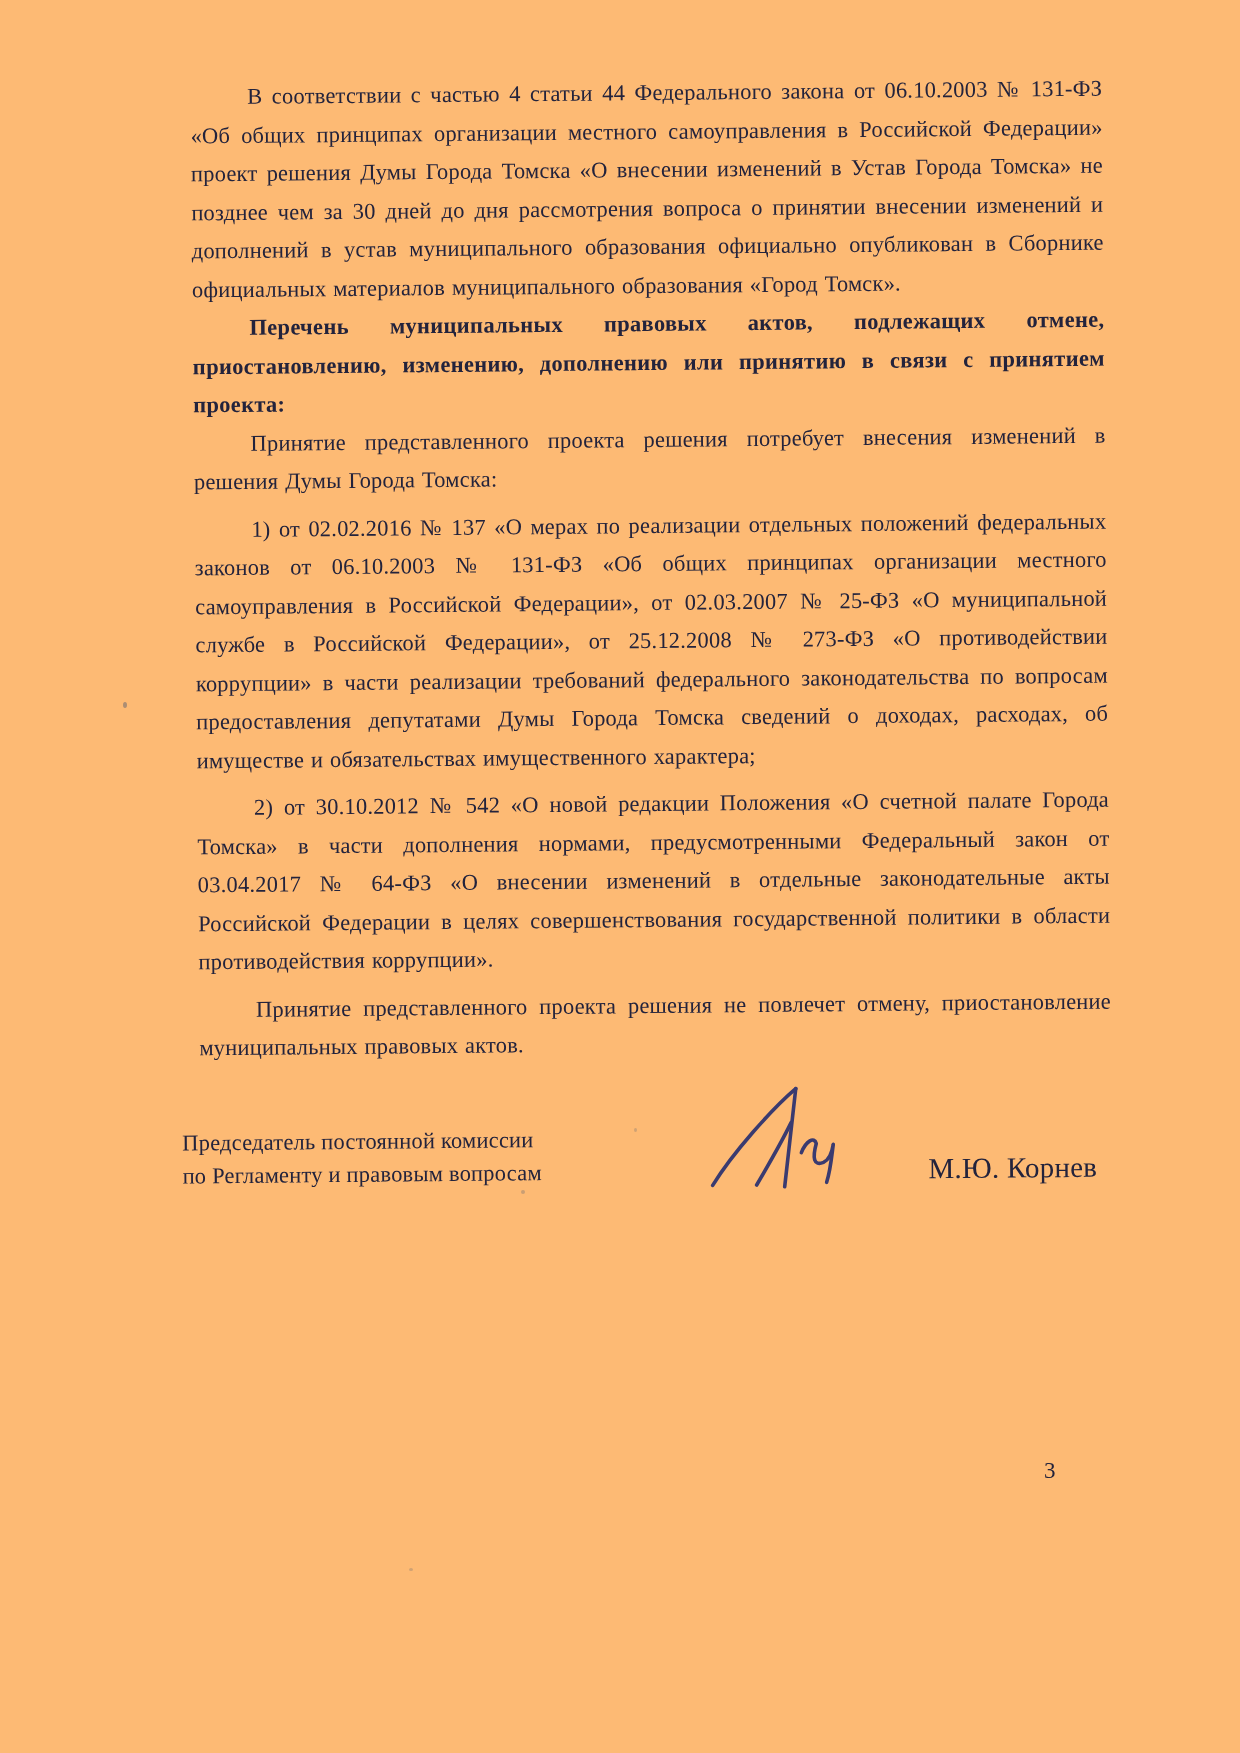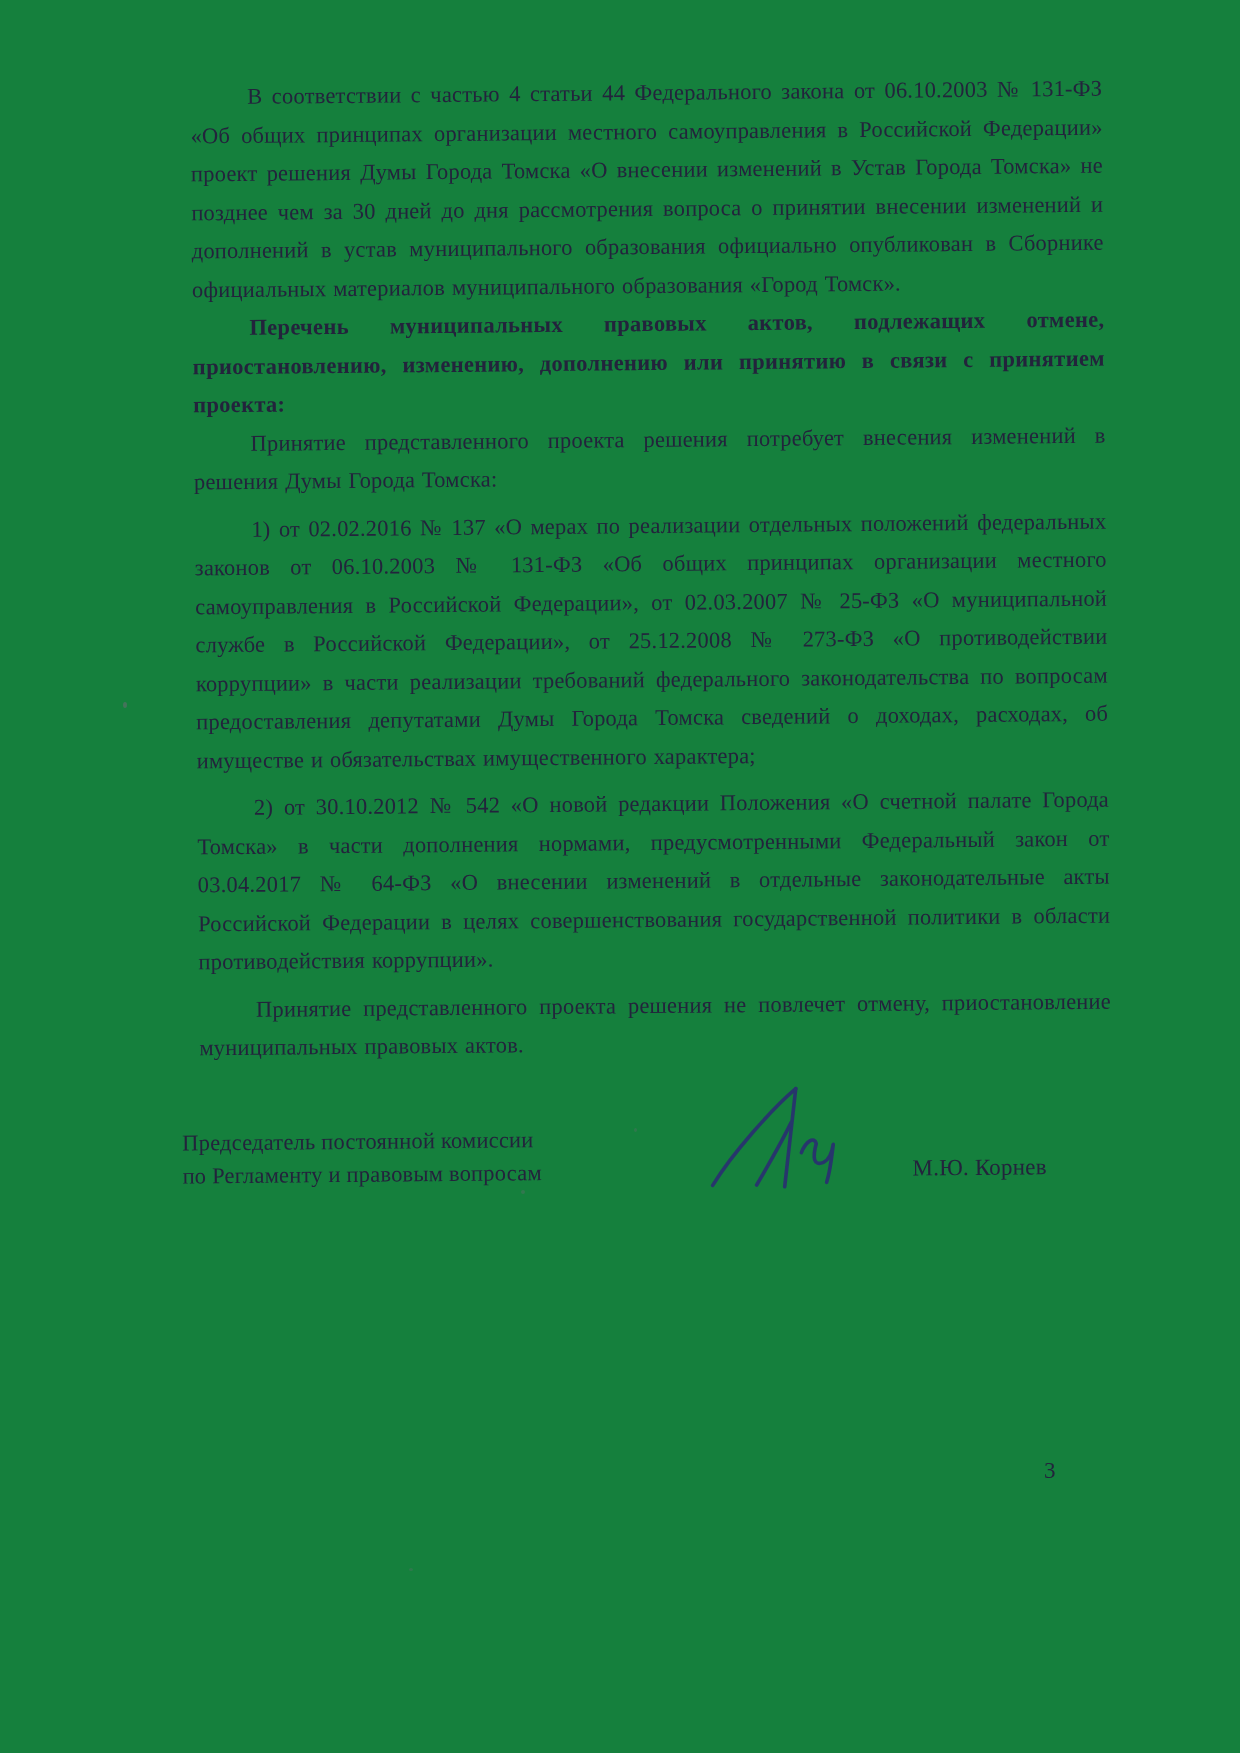--- a/index.html
+++ b/index.html
@@ -11,21 +11,21 @@
     height: 1753px;
     background: #ffffff;
     position: relative;
     overflow: hidden;
     font-family: "Liberation Serif", serif;
     color: #23233c;
   }
   .page {
     position: absolute;
     inset: 0;
-    background: #15803d;
+    background: #fdba74;
   }
   .content {
     position: absolute;
     left: 190px;
     top: 74px;
     width: 912px;
     transform: rotate(-0.55deg);
     transform-origin: 50% 0;
     font-size: 22.5px;
     line-height: 38.5px;
@@ -59,23 +59,23 @@
   }
   .sign-mark {
     position: absolute;
     left: 498px;
     top: -42px;
     width: 160px;
     height: 122px;
   }
   .sign-name {
     position: absolute;
-    left: 712px;
+    left: 728px;
     top: 30px;
-    font-size: 23px;
+    font-size: 29px;
     white-space: nowrap;
   }
   .page-number {
     position: absolute;
     left: 1044px;
     top: 1458px;
     font-size: 23px;
     color: #23233c;
   }
   .speck {

